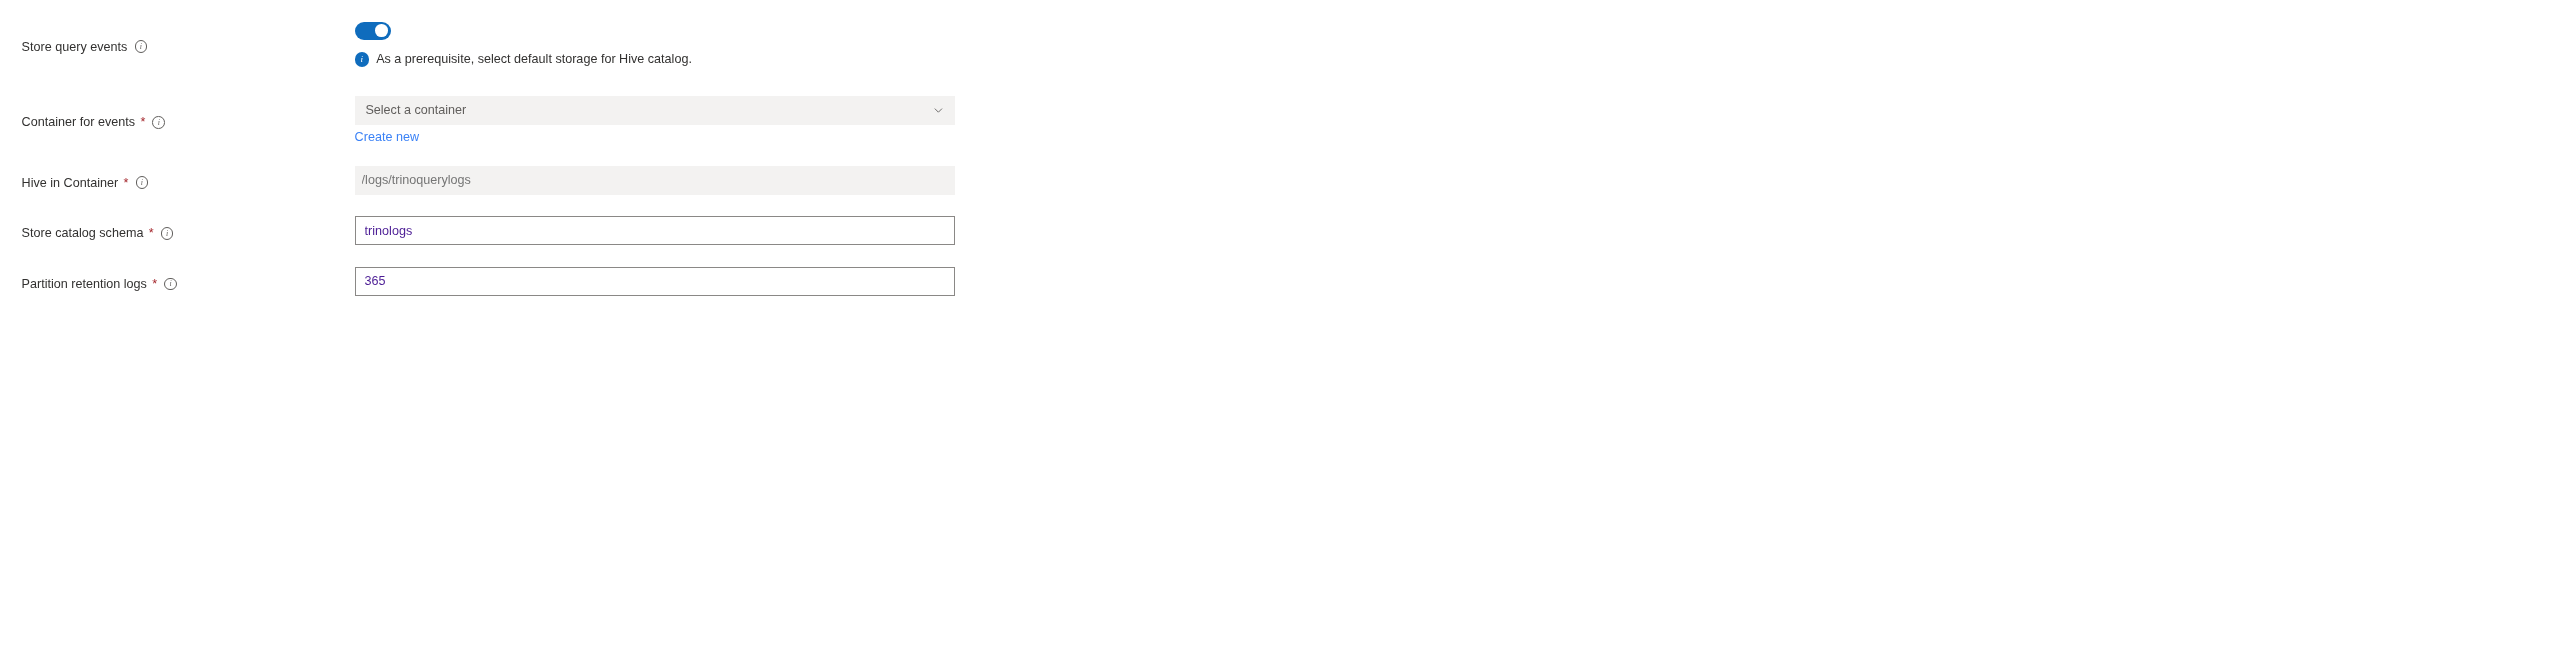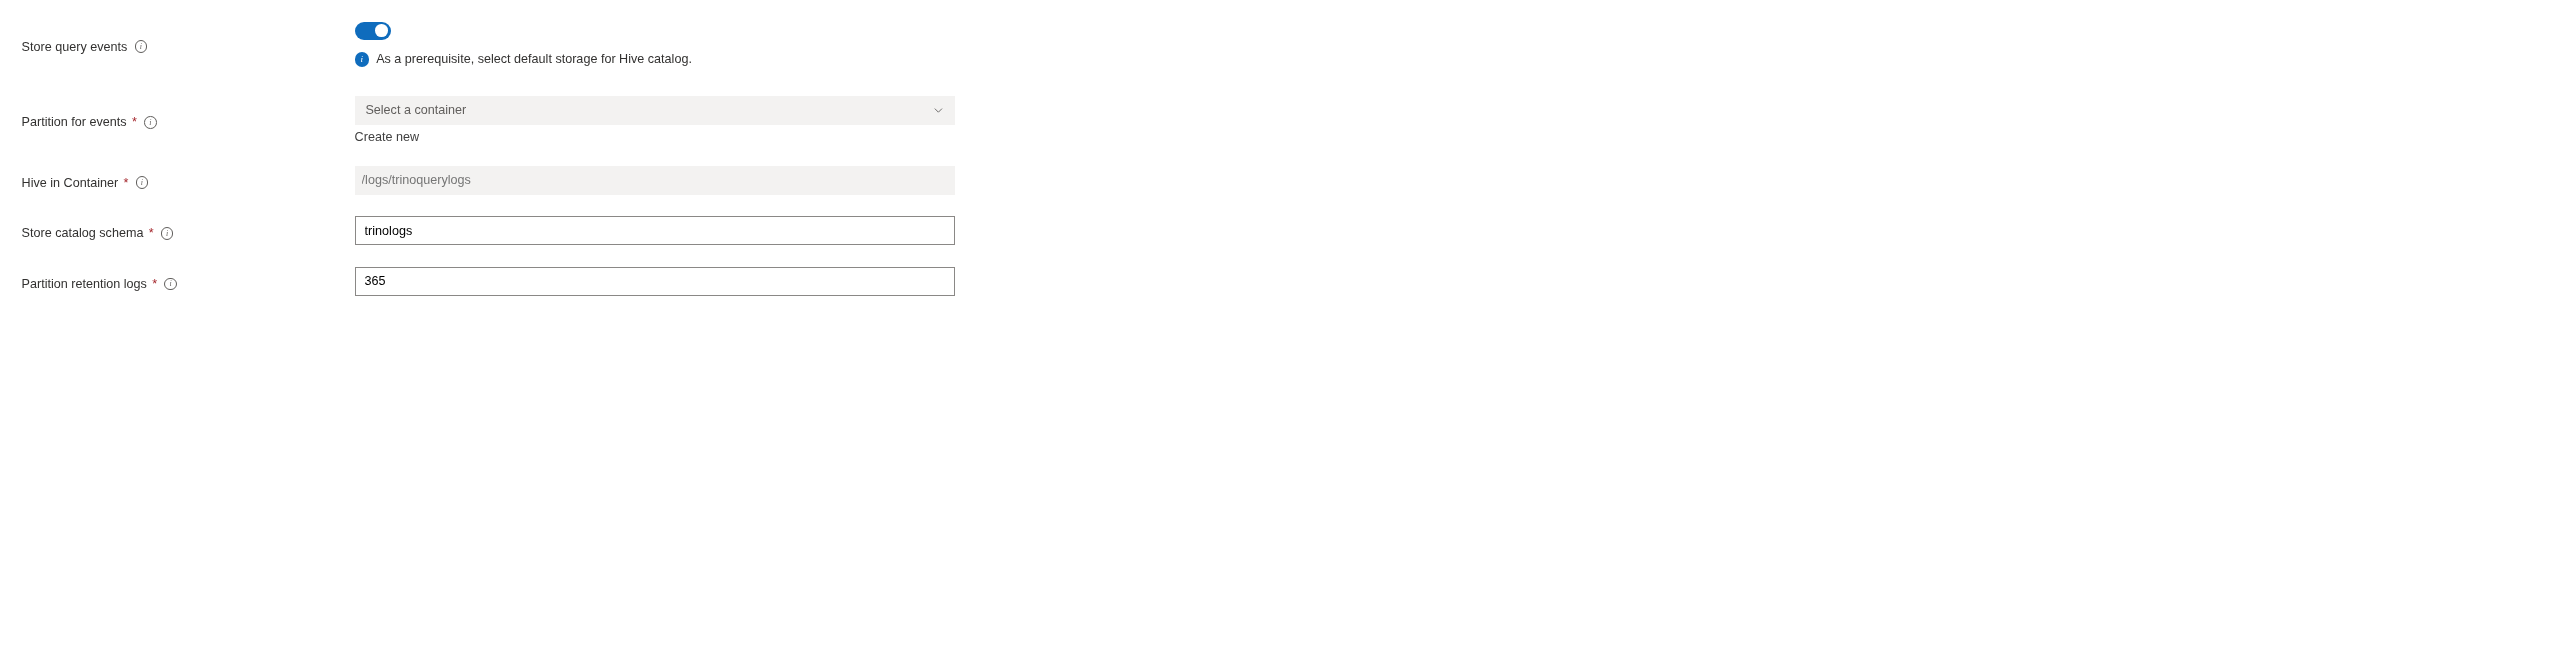--- a/index.html
+++ b/index.html
@@ -114,21 +114,21 @@
       height: 10.8px;
       display: inline-flex;
       align-items: center;
       justify-content: center;
     }
     .chevron-down svg {
       width: 10.8px;
       height: 10.8px;
     }
     .link {
-      color: #404040;
+      color: #3b82f6;
       font-size: 12.6px;
       cursor: pointer;
       margin-top: 5.4px;
       display: inline-block;
     }
     .text-input-disabled {
       width: 100%;
       height: 29px;
       background: #f3f2f1;
       border: none;
@@ -136,21 +136,21 @@
       color: #605e5c;
       font-size: 12.6px;
       font-family: inherit;
     }
     .text-input {
       width: 100%;
       height: 29px;
       background: #ffffff;
       border: 0.9px solid #8a8886;
       padding: 0 9px;
-      color: #000000;
+      color: #4c1d95;
       font-size: 12.6px;
       font-family: inherit;
     }
   </style>
 </head>
 <body>
 
 <div class="form-row">
   <div class="label-col">
     <span class="label-text">Store query events</span>
@@ -162,21 +162,21 @@
     </div>
     <div class="info-banner">
       <span class="info-banner-icon">i</span>
       <span>As a prerequisite, select default storage for Hive catalog.</span>
     </div>
   </div>
 </div>
 
 <div class="form-row tight">
   <div class="label-col">
-    <span class="label-text">Partition for events</span>
+    <span class="label-text">Container for events</span>
     <span class="required">*</span>
     <span class="info-icon">i</span>
   </div>
   <div class="control-col">
     <div class="select-disabled">
       <span>Select a container</span>
       <span class="chevron-down">
         <svg viewBox="0 0 12 12" fill="none">
             <path d="M2 4 L6 8 L10 4" stroke="#605e5c" stroke-width="1"></path>
           </svg>

